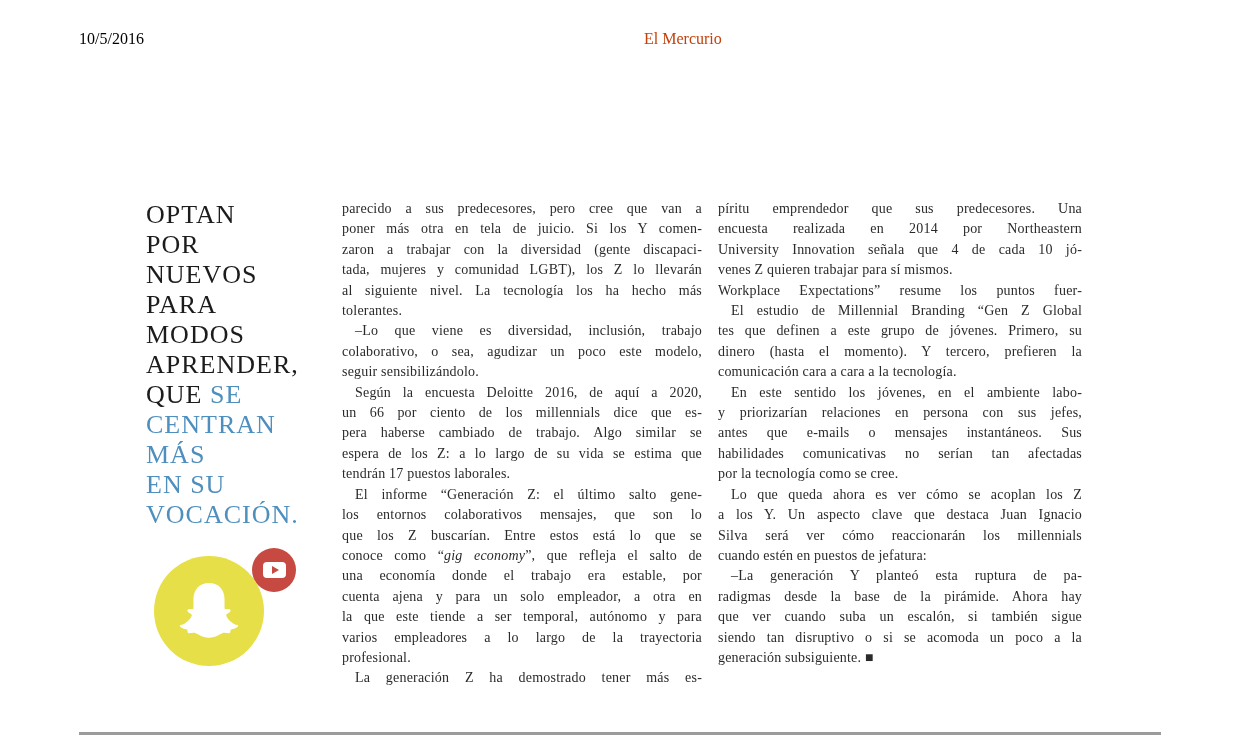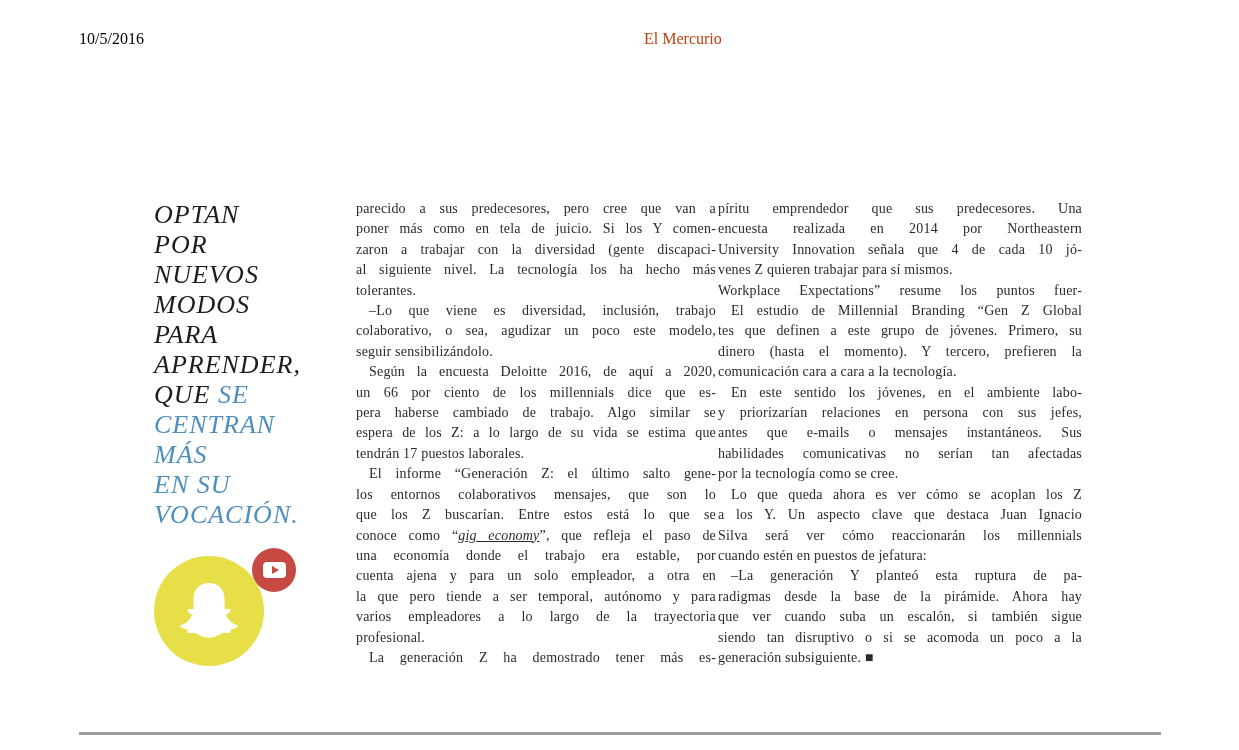--- a/index.html
+++ b/index.html
@@ -6,36 +6,36 @@
   .page {
     position:relative; width:1239px; height:750px; background:#ffffff;
     font-family:"Liberation Serif","DejaVu Serif",serif; overflow:hidden;margin-left:24px;
     --blue:#4e8fbe; --ink:#1c1c1c; --body-ink:#2a2a2a;
     --snap-yellow:#e7df48; --yt-red:#c64a41; --rule-gray:#9b9b9b;
   }
   .header-date { position:absolute; left:55px; top:30px; font-size:16px; color:#000; }
   .header-source { position:absolute; left:620px; top:30px; font-size:16px; color:#c2410c; }
 
   .headline {
-    position:absolute; left:130px; top:200px; width:210px;
-    font-size:26px; line-height:30px; letter-spacing:1px; color:var(--ink);font-style:italic;
+    position:absolute; left:122px; top:200px; width:210px;
+    font-size:26px; line-height:30px; letter-spacing:1px; color:var(--ink);
   }
   .hl-line { white-space:nowrap; }
   .hl-blue { color:var(--blue); }
 
   .col {
     position:absolute; top:199px; font-size:14px; line-height:20.4px;
     color:var(--body-ink); letter-spacing:0.2px;
   }
-  .col-left  { left:332px; width:360px; }
+  .col-left  { left:318px; width:360px; }
   .col-right { left:694px; width:364px; }
   .line { text-align:justify; text-align-last:justify; }
   .line.end { text-align-last:left; }
   .line.indent { text-indent:13px; }
-  .italic { font-style:italic;text-decoration:underline; }
+  .italic { font-style:italic; }
 
   .snap {
     position:absolute; left:130px; top:556px; width:110px; height:110px;
     border-radius:50%; background:var(--snap-yellow); z-index:2;
     display:flex; align-items:center; justify-content:center;
   }
   .snap svg { width:74px; height:74px; display:block; }
   .yt {
     position:absolute; left:228px; top:548px; width:44px; height:44px;
     border-radius:50%; background:var(--yt-red); z-index:1;
@@ -60,51 +60,52 @@
 
 <div class="page" style="--blue: #4e8fbe; --ink: #1c1c1c; --body-ink: #2a2a2a; --snap-yellow: #e7df48; --yt-red: #c64a41; --rule-gray: #9b9b9b;">
 
   <div class="header-date">10/5/2016</div>
   <div class="header-source">El Mercurio</div>
 
   <div class="headline">
       <div class="hl-line"><span>OPTAN</span></div>
       <div class="hl-line"><span>POR</span></div>
       <div class="hl-line"><span>NUEVOS</span></div>
+      <div class="hl-line"><span>PARA</span></div>
       <div class="hl-line"><span>MODOS</span></div>
-      <div class="hl-line"><span>PARA</span></div>
       <div class="hl-line"><span>APRENDER,</span></div>
       <div class="hl-line"><span>QUE </span><span class="hl-blue">SE</span></div>
       <div class="hl-line"><span class="hl-blue">CENTRAN</span></div>
       <div class="hl-line"><span class="hl-blue">MÁS</span></div>
       <div class="hl-line"><span class="hl-blue">EN SU</span></div>
       <div class="hl-line"><span class="hl-blue">VOCACIÓN.</span></div>
     </div>
 
   <div class="col col-left">
       <div class="line"><span>parecido a sus predecesores, pero cree que van a</span></div>
-      <div class="line"><span>poner más como en tela de juicio. Si los Y comen-</span></div>
+      <div class="line"><span>poner más otra en tela de juicio. Si los Y comen-</span></div>
       <div class="line"><span>zaron a trabajar con la diversidad (gente discapaci-</span></div>
+      <div class="line"><span>tada, mujeres y comunidad LGBT), los Z lo llevarán</span></div>
       <div class="line"><span>al siguiente nivel. La tecnología los ha hecho más</span></div>
       <div class="line end"><span>tolerantes.</span></div>
       <div class="line indent"><span>–Lo que viene es diversidad, inclusión, trabajo</span></div>
       <div class="line"><span>colaborativo, o sea, agudizar un poco este modelo,</span></div>
       <div class="line end"><span>seguir sensibilizándolo.</span></div>
       <div class="line indent"><span>Según la encuesta Deloitte 2016, de aquí a 2020,</span></div>
       <div class="line"><span>un 66 por ciento de los millennials dice que es-</span></div>
       <div class="line"><span>pera haberse cambiado de trabajo. Algo similar se</span></div>
       <div class="line"><span>espera de los Z: a lo largo de su vida se estima que</span></div>
       <div class="line end"><span>tendrán 17 puestos laborales.</span></div>
       <div class="line indent"><span>El informe “Generación Z: el último salto gene-</span></div>
       <div class="line"><span>los entornos colaborativos mensajes, que son lo</span></div>
       <div class="line"><span>que los Z buscarían. Entre estos está lo que se</span></div>
-      <div class="line"><span>conoce como “</span><span class="italic">gig economy</span><span>”, que refleja el paso de</span></div>
+      <div class="line"><span>conoce como “</span><span class="italic">gig economy</span><span>”, que refleja el salto de</span></div>
       <div class="line"><span>una economía donde el trabajo era estable, por</span></div>
       <div class="line"><span>cuenta ajena y para un solo empleador, a otra en</span></div>
-      <div class="line"><span>la que pero tiende a ser temporal, autónomo y para</span></div>
+      <div class="line"><span>la que este tiende a ser temporal, autónomo y para</span></div>
       <div class="line"><span>varios empleadores a lo largo de la trayectoria</span></div>
       <div class="line end"><span>profesional.</span></div>
       <div class="line indent"><span>La generación Z ha demostrado tener más es-</span></div>
     </div>
   <div class="col col-right">
       <div class="line"><span>píritu emprendedor que sus predecesores. Una</span></div>
       <div class="line"><span>encuesta realizada en 2014 por Northeastern</span></div>
       <div class="line"><span>University Innovation señala que 4 de cada 10 jó-</span></div>
       <div class="line end"><span>venes Z quieren trabajar para sí mismos.</span></div>
       <div class="line"><span>Workplace Expectations” resume los puntos fuer-</span></div>

